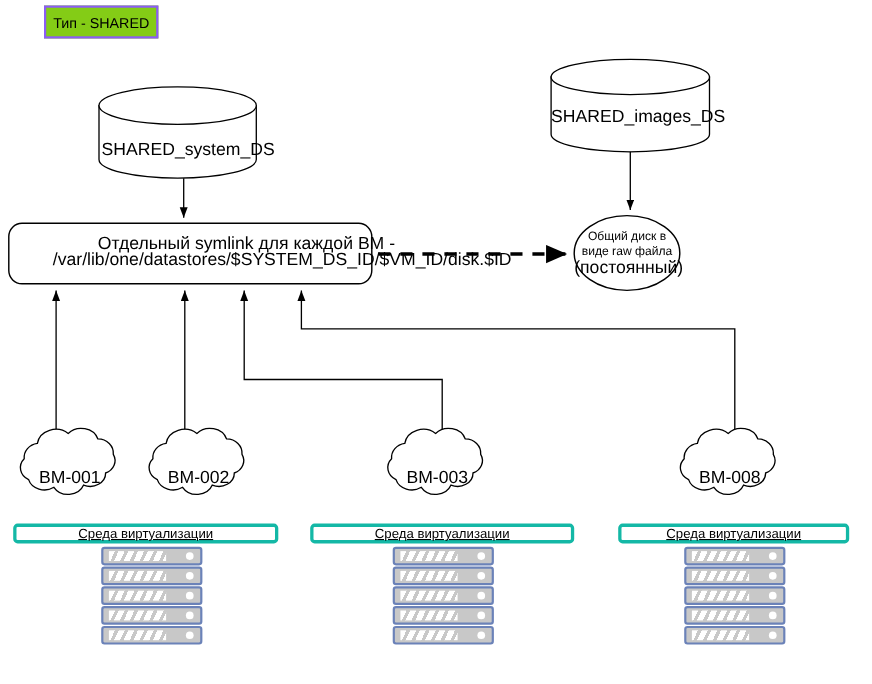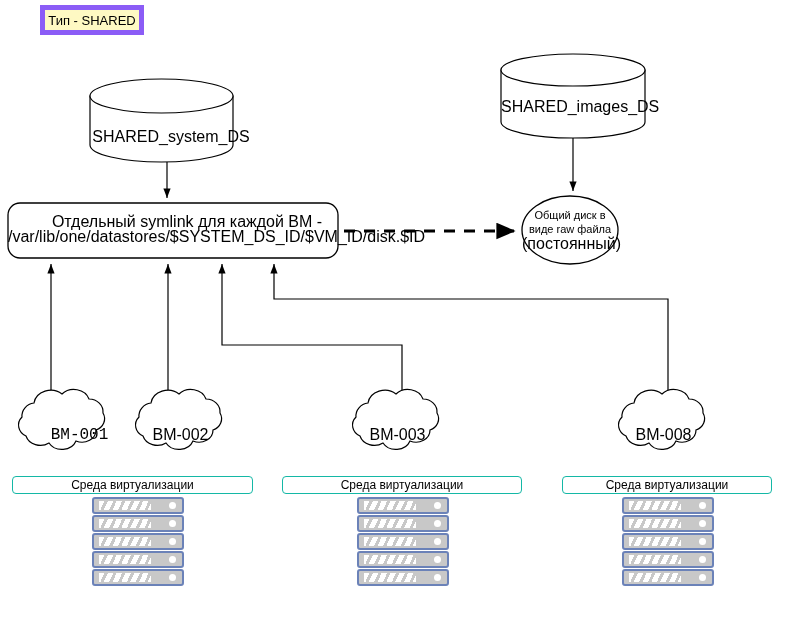--- a/index.html
+++ b/index.html
@@ -27,22 +27,22 @@
     line-height:14px;
     color:#000;
     white-space:pre;
     pointer-events:none;
   }
   
   .badge{
     position:absolute;
     left:40px;top:5px;
     width:104px;height:30px;
-    background:#fef9c3;
-    border:5px solid #8b5cf6;
+    background:#84cc16;
+    border:2px solid #8b5cf6;
     box-sizing:border-box;
     display:flex;align-items:center;justify-content:center;
     font-size:13px;
   }
   
   .rackstack{
     position:absolute;
     width:92px;
   }
   .rack{
@@ -68,26 +68,27 @@
     position:absolute;
     right:6px;top:3px;
     width:7px;height:7px;
     border-radius:50%;
     background:#ffffff;
   }
   
   .envbox{
     position:absolute;
     height:18px;
-    border:1px solid #14b8a6;
+    border:3px solid #14b8a6;
     border-radius:4px;
     background:#fff;
     box-sizing:border-box;
     display:flex;align-items:center;justify-content:center;
     font-size:12px;
+    text-decoration:underline;
   }
 </style>
 </head>
 <body>
 
 <div id="canvas">
 
   <div class="badge">Тип - SHARED</div>
 
   <svg class="layer" viewBox="0 0 793 622">
@@ -155,28 +156,28 @@
                a14,13 0 0 1 14,14 a13,12 0 0 1 -7,17
                a14,12 0 0 1 -20,11 a15,13 0 0 1 -27,2
                a15,13 0 0 1 -23,-7 z" fill="#fff" stroke="#000" stroke-width="1.2"></path>
     </g>
   </svg>
 
   <div class="lbl" style="left:90px;top:130px;width:162px;">SHARED_system_DS</div>
 
   <div class="lbl" style="left:501px;top:100px;width:144px;">SHARED_images_DS</div>
 
-  <div class="lbl" style="left:8px;top:215px;width:358px;">Отдельный symlink для каждой ВМ -</div>
-  <div class="lbl" style="left:8px;top:230px;width:290px;">/var/lib/one/datastores/$SYSTEM_DS_ID/$VM_ID/disk.$ID</div>
+  <div class="lbl" style="left:8px;top:215px;width:358px;padding-left:37px;">Отдельный symlink для каждой ВМ -</div>
+  <div class="lbl" style="left:8px;top:230px;width:290px;padding-left:40px;">/var/lib/one/datastores/$SYSTEM_DS_ID/$VM_ID/disk.$ID</div>
 
   <div class="lbl" style="left:522px;top:209px;width:96px;font-size:11px;line-height:13px;">Общий диск в</div>
   <div class="lbl" style="left:522px;top:223px;width:96px;font-size:11px;line-height:13px;">виде raw файла</div>
   <div class="lbl" style="left:522px;top:237px;width:96px;font-size:16px;line-height:13px;">(постоянный)</div>
 
-  <div class="lbl" style="left:32px;top:428px;width:95px;font-family:Liberation Mono, monospace;">ВМ-001</div>
+  <div class="lbl" style="left:16px;top:428px;width:95px;">ВМ-001</div>
   <div class="lbl" style="left:133px;top:428px;width:95px;">ВМ-002</div>
   <div class="lbl" style="left:350px;top:428px;width:95px;">ВМ-003</div>
   <div class="lbl" style="left:616px;top:428px;width:95px;">ВМ-008</div>
 
   <div class="envbox" style="left:12px;top:476px;width:241px;">Среда виртуализации</div>
   <div class="envbox" style="left:282px;top:476px;width:240px;">Среда виртуализации</div>
   <div class="envbox" style="left:562px;top:476px;width:210px;">Среда виртуализации</div>
 
   <div class="rackstack" style="left:92px;top:497px;">
     <div class="rack">

